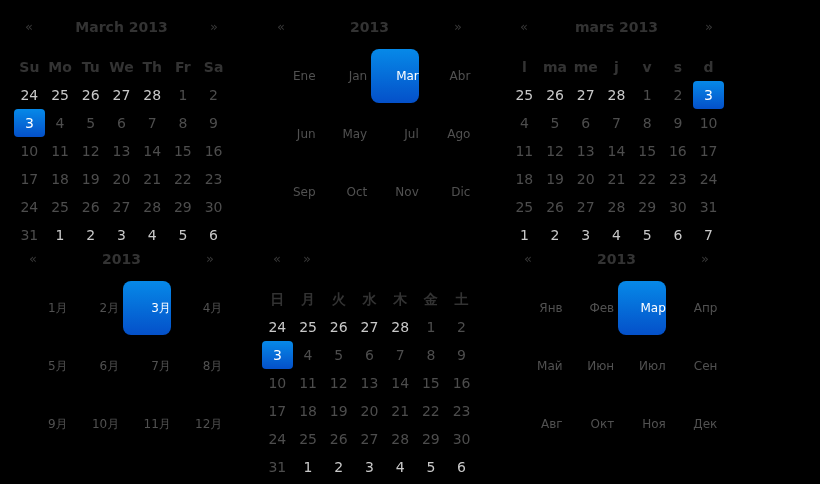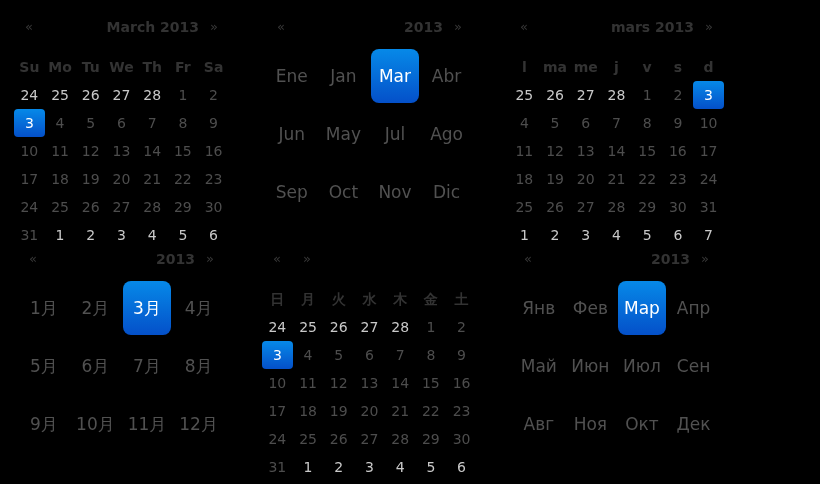--- a/index.html
+++ b/index.html
@@ -14,34 +14,34 @@
   .c0{left:14px;top:13px;width:215px;}
   .c1{left:266px;top:13px;width:207px;}
   .c2{left:509px;top:13px;width:215px;}
   .c3{left:18px;top:245px;width:207px;}
   .c4{left:262px;top:245px;width:215px;}
   .c5{left:513px;top:245px;width:207px;}
 
   .hrow{display:flex;height:28px;align-items:center;}
   .nav{width:30px;height:28px;line-height:28px;text-align:center;
        color:#383838;font-size:13px;cursor:pointer;}
-  .title{flex:1;text-align:right;color:#333;font-weight:bold;font-size:14px;cursor:pointer;}
+  .title{flex:1;text-align:center;color:#333;font-weight:bold;font-size:14px;cursor:pointer;}
 
   .wrow{display:flex;}
   .cell{width:30.71px;height:28px;line-height:28px;text-align:center;font-size:14px;}
   .dow{font-weight:bold;color:#333;margin-top:12px;}
   .day{cursor:pointer;}
   .cur{color:#4d4d4d;}
   .out{color:#c9c9c9;}
   .day.sel{background:#0557cc;background-image:linear-gradient(to bottom,#0689e8,#0450c9);
            color:#fff;border-radius:4px;}
 
   .months{display:flex;flex-wrap:wrap;padding-top:6px;}
-  .m{width:47.6px;height:54px;line-height:54px;margin:2px;text-align:center;
-     font-size:17px;color:#515151;cursor:pointer;}
+  .m{width:47.6px;height:54px;line-height:54px;margin:2px;text-align:right;
+     font-size:12px;color:#515151;cursor:pointer;}
   .m.sel{background:#0557cc;background-image:linear-gradient(to bottom,#0689e8,#0450c9);
          color:#fff;border-radius:8px;}
 </style>
 </head>
 <body>
 
 <div class="board">
   <div class="cal c0">
       <div class="hrow">
         <span class="nav">«</span>
@@ -302,18 +302,18 @@
       <div class="months">
         <span class="m cur">Янв</span>
         <span class="m cur">Фев</span>
         <span class="m sel">Мар</span>
         <span class="m cur">Апр</span>
         <span class="m cur">Май</span>
         <span class="m cur">Июн</span>
         <span class="m cur">Июл</span>
         <span class="m cur">Сен</span>
         <span class="m cur">Авг</span>
+        <span class="m cur">Окт</span>
         <span class="m cur">Ноя</span>
-        <span class="m cur">Окт</span>
         <span class="m cur">Дек</span>
       </div>
     </div>
 </div>
 
 </body></html>

